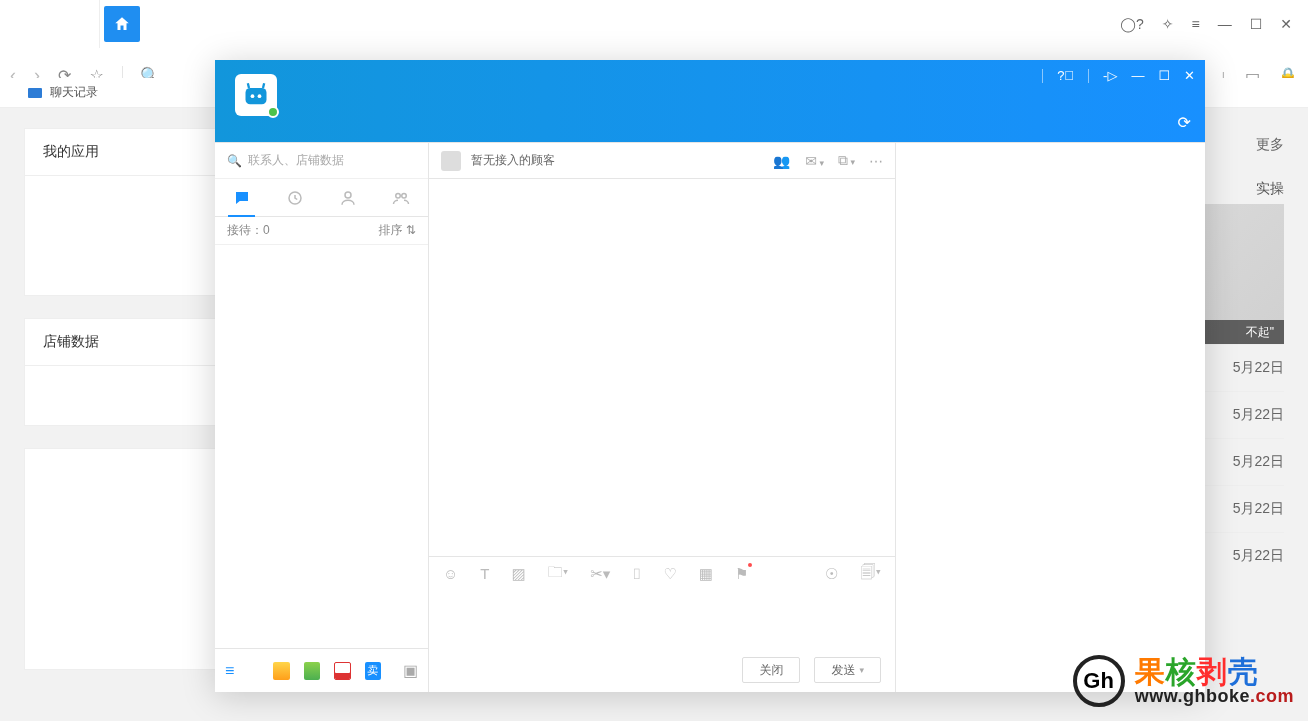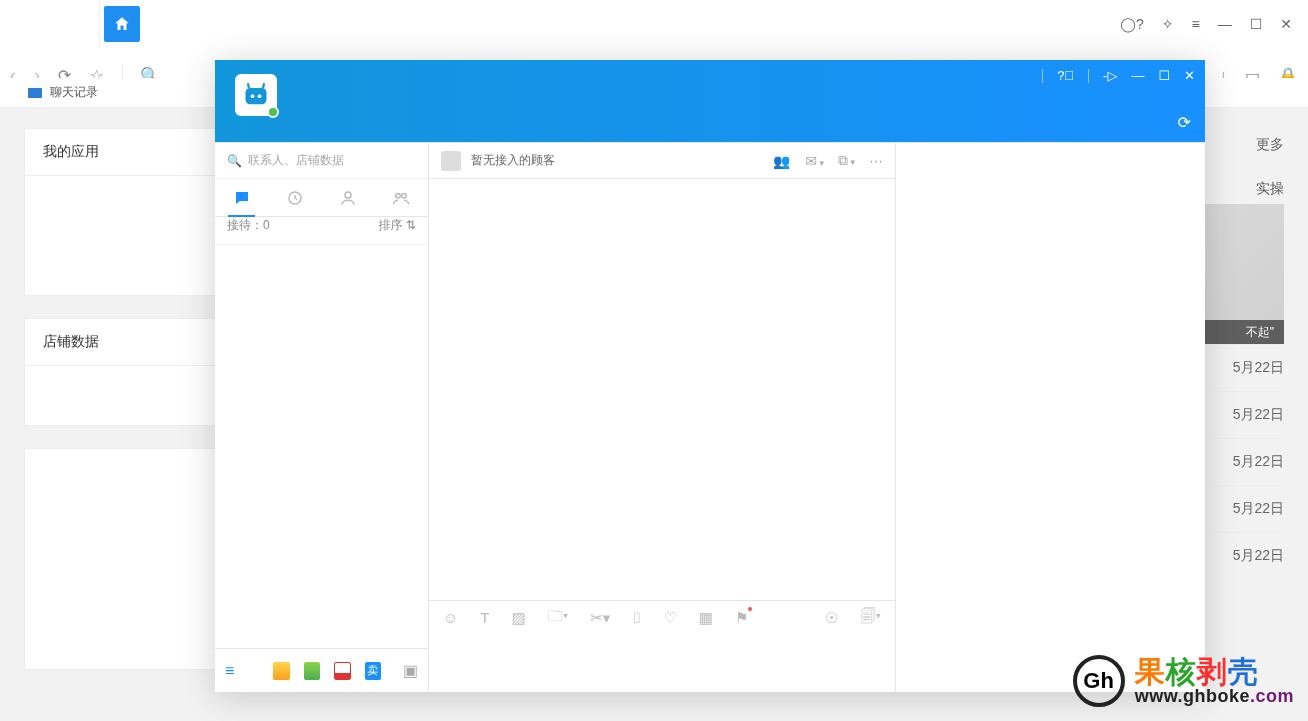--- a/index.html
+++ b/index.html
@@ -49,21 +49,21 @@
 
 .chat-body { flex:1; display:flex; min-height:0; border-top:1px solid #e5e5e5; }
 
 
 .chat-side { width:214px; border-right:1px solid #e5e5e5; display:flex; flex-direction:column; }
 .side-search { height:36px; display:flex; align-items:center; padding:0 12px; color:#aaa; font-size:12px; gap:6px; border-bottom:1px solid #f0f0f0; }
 .side-tabs { height:38px; display:flex; border-bottom:1px solid #e5e5e5; }
 .side-tab { flex:1; display:flex; align-items:center; justify-content:center; color:#bbb; position:relative; cursor:pointer; }
 .side-tab.active { color:#1890ff; }
 .side-tab.active::after { content:""; position:absolute; left:25%; right:25%; bottom:-1px; height:2px; background:#1890ff; }
-.side-status { height:28px; display:flex; justify-content:space-between; padding:0 12px; font-size:12px; color:#888; border-bottom:1px solid #f0f0f0; }
+.side-status { height:28px; display:flex; align-items:center; justify-content:space-between; padding:0 12px; font-size:12px; color:#888; border-bottom:1px solid #f0f0f0; }
 .side-blank { flex:1; }
 .side-bottom { height:44px; border-top:1px solid #e5e5e5; display:flex; align-items:center; padding:0 10px; gap:14px; }
 .side-bottom .ham { color:#1890ff; font-size:16px; }
 .mini { width:18px; height:18px; border-radius:2px; }
 
 
 .chat-main { flex:1; display:flex; flex-direction:column; }
 .conv-head { height:36px; border-bottom:1px solid #e5e5e5; display:flex; align-items:center; padding:0 12px; gap:10px; font-size:12px; color:#666; }
 .conv-avatar { width:20px; height:20px; border-radius:3px; background:#ddd; }
 .conv-tools { margin-left:auto; display:flex; align-items:center; gap:14px; color:#aaa; font-size:14px; }
@@ -79,21 +79,21 @@
 
 .chat-right { width:310px; border-left:1px solid #e5e5e5; }
 
 
 .watermark { position:absolute; right:14px; bottom:14px; display:flex; align-items:center; gap:10px; }
 .wm-logo { width:52px; height:52px; border:4px solid #222; border-radius:50%; display:flex; align-items:center; justify-content:center; font-weight:900; font-size:22px; font-family:Arial; }
 .wm-text { line-height:1.05; }
 .wm-cn { font-size:30px; font-weight:900; letter-spacing:1px; }
 .wm-cn .c1{color:#ff7a00} .wm-cn .c2{color:#2aa52a} .wm-cn .c3{color:#ff2d2d} .wm-cn .c4{color:#1e6fd9}
 .wm-url { font-size:18px; font-weight:700; color:#222; letter-spacing:0.5px; }
-.wm-url .com{ color:#701a75; }
+.wm-url .com{ color:#b91c1c; }
 
 svg { display:block; }
 </style>
 </head>
 <body>
 
 <div class="bg-shell">
   <div class="bg-titlebar">
     <div class="bg-tab"></div>
     <div class="bg-home">
@@ -268,20 +268,24 @@
         <span>✂▾</span>
         <span>⌷</span>
         <span>♡</span>
         <span>▦</span>
         <span style="position:relative">⚑<span style="position:absolute;top:-2px;right:-4px;width:4px;height:4px;background:#ff4d4f;border-radius:50%"></span></span>
         <span class="spacer"></span>
         <span>☉</span>
         <span>🗐▾</span>
       </div>
       <div class="editor"></div>
+      <div class="editor-actions">
+        <div class="btn">关闭</div>
+        <div class="btn send">发送</div>
+      </div>
     </div>
 
     <div class="chat-right"></div>
   </div>
 </div>
 
 <div class="watermark">
   <div class="wm-logo">Gh</div>
   <div class="wm-text">
     <div class="wm-cn">

